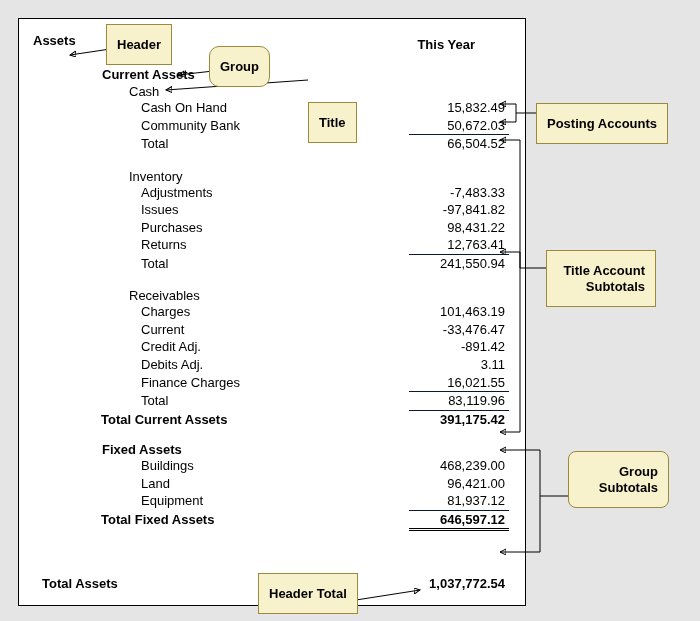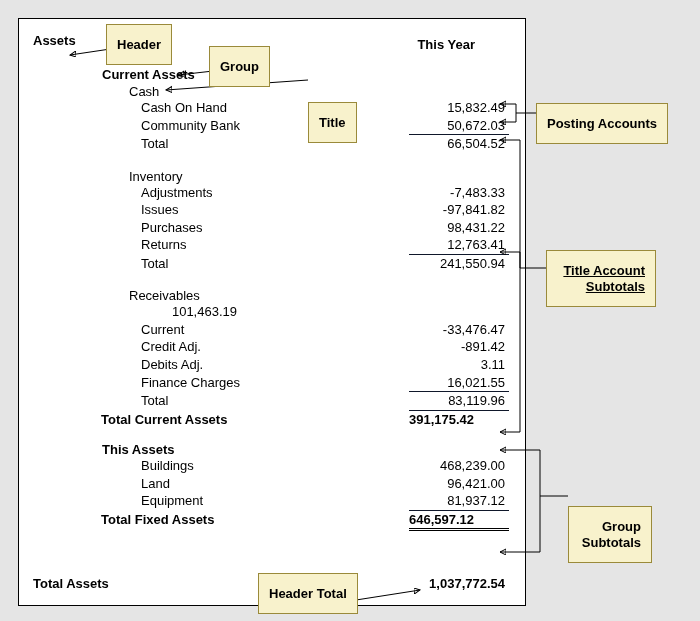--- a/index.html
+++ b/index.html
@@ -71,26 +71,27 @@
   }
   .group-total-row {
     display: flex;
     justify-content: space-between;
     margin-left: 16px;
     font-weight: bold;
     line-height: 1.35;
   }
   .group-total-row .val {
     min-width: 100px;
+    text-align: right;
     padding-right: 4px;
   }
   .header-total-row {
     position: absolute;
     bottom: 14px;
-    left: 14px;
+    left: 23px;
     right: 16px;
     display: flex;
     justify-content: space-between;
     font-weight: bold;
   }
   .header-total-row .val {
     min-width: 100px;
     text-align: right;
     padding-right: 4px;
   }
@@ -168,20 +169,21 @@
       <span class="val">12,763.41</span>
     </div>
     <div class="row">
       <span class="lbl">Total</span>
       <span class="val">241,550.94</span>
     </div>
 
     <div class="spacer"></div>
     <div class="section-title">Receivables</div>
     <div class="row">
+      <span class="lbl">Charges</span>
       <span class="val">101,463.19</span>
     </div>
     <div class="row">
       <span class="lbl">Current</span>
       <span class="val">-33,476.47</span>
     </div>
     <div class="row">
       <span class="lbl">Credit Adj.</span>
       <span class="val">-891.42</span>
     </div>
@@ -196,21 +198,21 @@
     <div class="row underline">
       <span class="lbl">Total</span>
       <span class="val">83,119.96</span>
     </div>
     <div class="group-total-row">
       <span class="lbl">Total Current Assets</span>
       <span class="val">391,175.42</span>
     </div>
 
     <div class="spacer"></div>
-    <div class="group-title">This Assets</div>
+    <div class="group-title">Fixed Assets</div>
     <div class="row">
       <span class="lbl">Buildings</span>
       <span class="val">468,239.00</span>
     </div>
     <div class="row">
       <span class="lbl">Land</span>
       <span class="val">96,421.00</span>
     </div>
     <div class="row underline">
       <span class="lbl">Equipment</span>
@@ -222,26 +224,26 @@
     </div>
   </div>
 
   <div class="header-total-row">
     <span class="lbl">Total Assets</span>
     <span class="val">1,037,772.54</span>
   </div>
 </div>
 
 <div class="callout" style="left:106px; top:24px;">Header</div>
-<div class="callout" style="left:209px; top:46px;">Group</div>
+<div class="callout" style="left:209px; top:46px;border-radius:10px;">Group</div>
 <div class="callout" style="left:308px; top:68px;margin-top:34px;">Title</div>
 <div class="callout" style="left:536px; top:103px;">Posting Accounts</div>
-<div class="callout multi" style="left:546px; top:250px; width:110px;text-decoration:underline;">Title Account
+<div class="callout multi" style="left:546px; top:250px; width:110px;">Title Account
 Subtotals</div>
-<div class="callout multi" style="left:568px; top:506px; width:84px;">Group
+<div class="callout multi" style="left:568px; top:451px; width:101px;border-radius:8px;">Group
 Subtotals</div>
 <div class="callout" style="left:258px; top:573px;">Header Total</div>
 
 <svg class="overlay">
   <defs>
     <marker id="arrowhead" markerWidth="8" markerHeight="8" refX="6" refY="3" orient="auto">
       <path d="M0,0 L6,3 L0,6 Z" fill="#000"></path>
     </marker>
   </defs>
 

